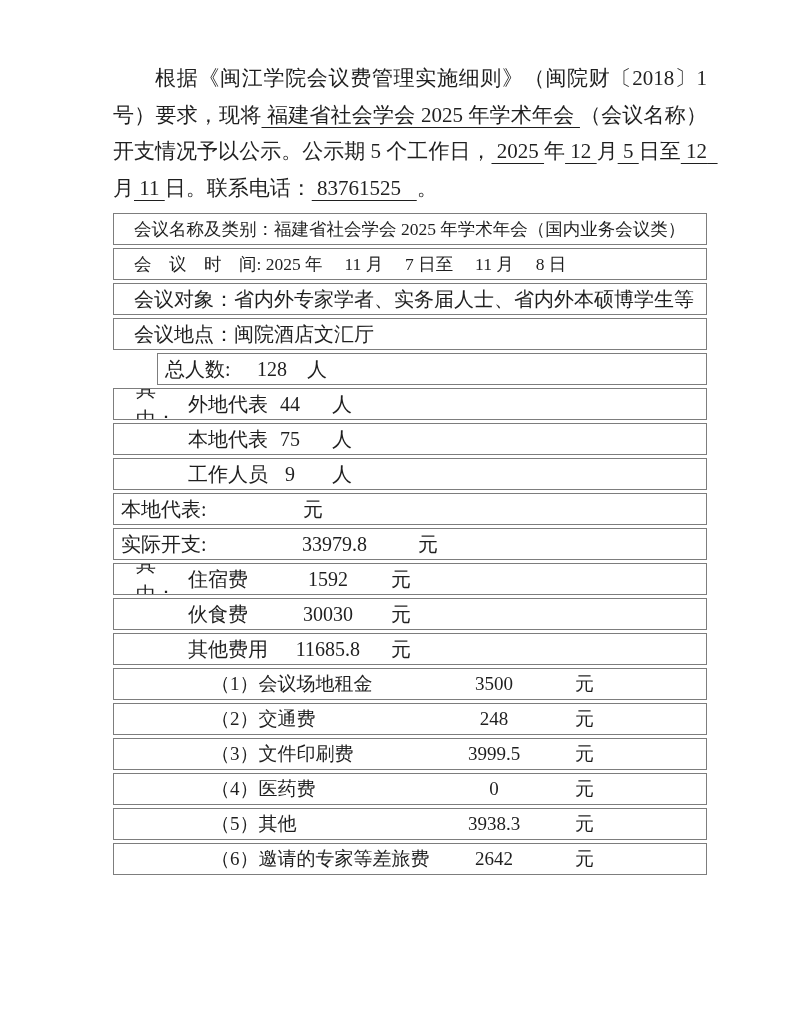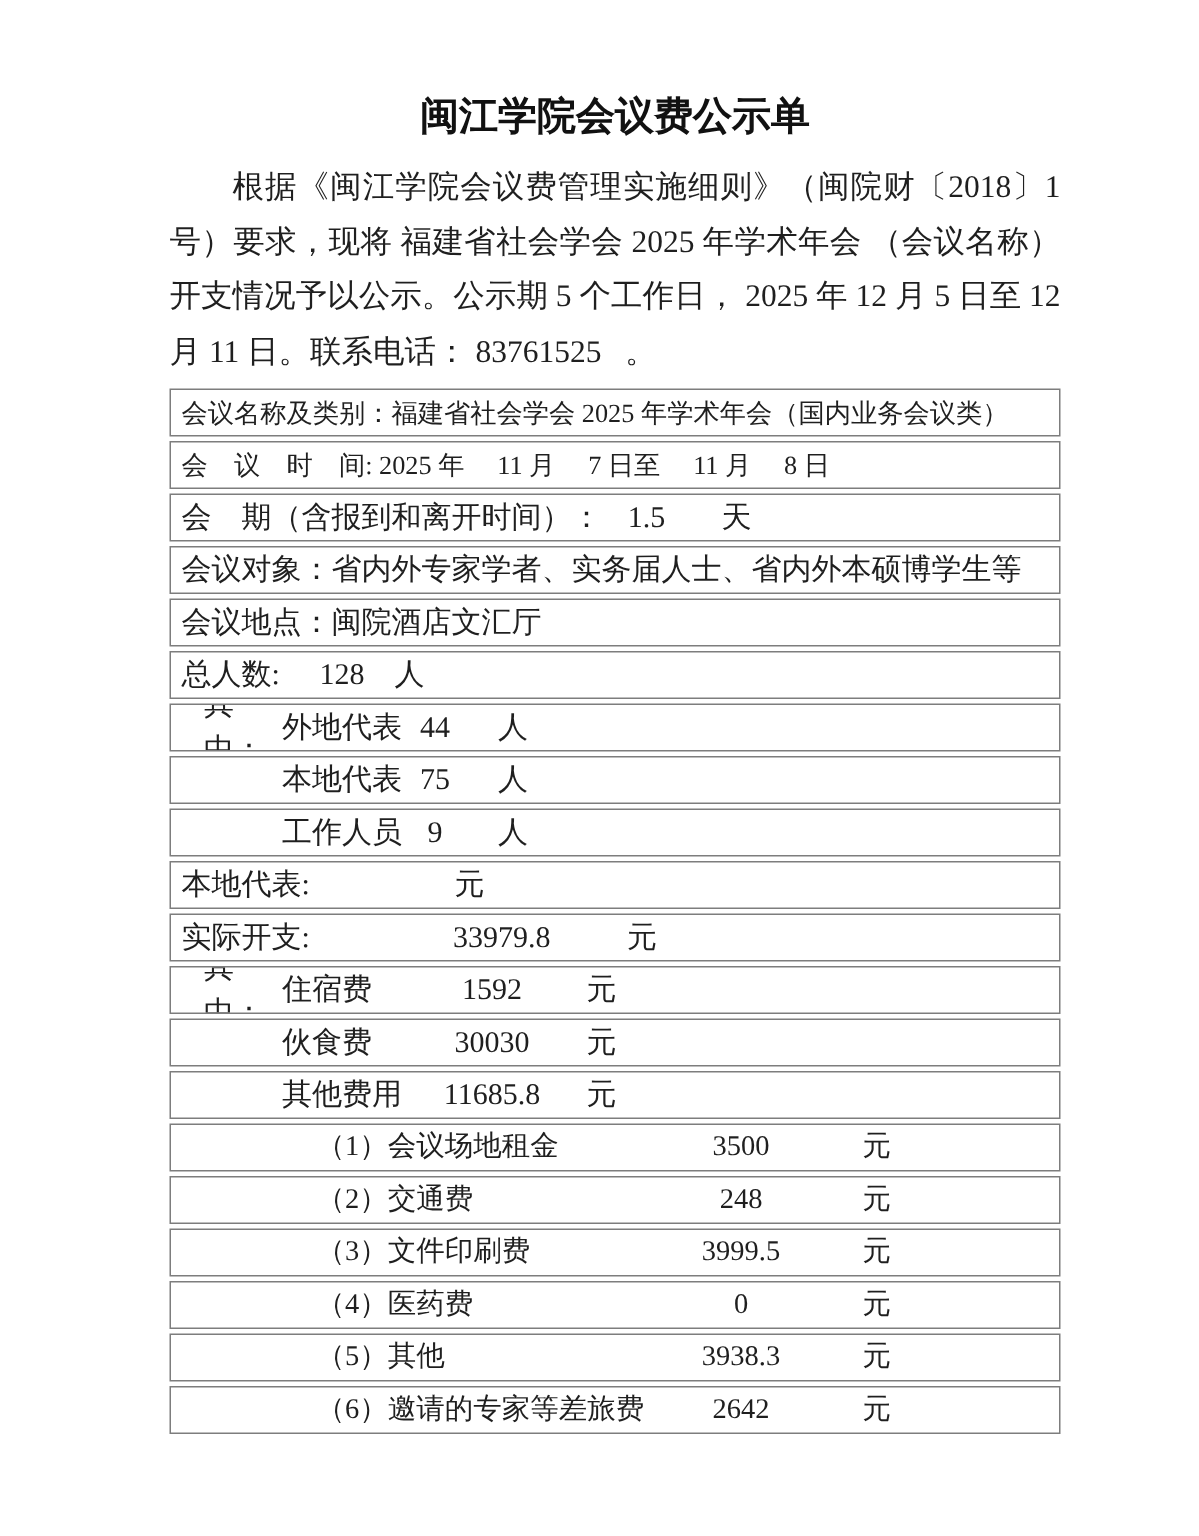--- a/index.html
+++ b/index.html
@@ -16,47 +16,47 @@
   .doc-title {
     font-size: 26px; font-weight: bold; text-align: center;
     margin: 0 0 10px 0; line-height: 36px; color: #111;
   }
 
   .intro {
     font-size: 21px; line-height: 36.5px; text-align: justify;
     text-indent: 2em; margin: 0 0 0 0; color: #1f1f1f;
   }
   .intro span { white-space: pre-wrap; }
-  .intro .u { text-underline-offset: 5px; text-decoration-thickness: 1px; }
+  .intro .u { text-decoration: underline; text-underline-offset: 5px; text-decoration-thickness: 1px; }
 
   .fee-table { margin-top: 7px; }
   .trow {
     border: 1px solid #7d7d7d;
     height: 30px; margin-bottom: 3px;
     display: flex; align-items: center;
     font-size: 20px; line-height: 30px;
     overflow: hidden; white-space: nowrap;
   }
   .trow span { display: inline-block; white-space: pre-wrap; }
   .cell-label { flex: none; }
   .cell-prefix { flex: none; }
   .cell-value { flex: none; text-align: center; }
   .cell-unit { flex: none; }
 
   
-  .t-fulltext { padding-left: 7px; }
+  .t-fulltext { padding-left: 20px; }
   .t-fulltext.small { font-size: 17.5px; }
 
   
   .t-inline { padding-left: 7px; }
   .t-inline .cell-value { margin-left: 8px; width: 44px; }
   .t-inline .cell-unit  { margin-left: 28px; }
 
   
-  .t-total { padding-left: 7px; }
+  .t-total { padding-left: 7px; margin-left: 44px; }
   .t-total .cell-label { width: 78px; }
   .t-total .cell-value { margin-left: 6px; width: 46px; }
   .t-total .cell-unit  { margin-left: 12px; }
 
   
   .t-people { padding-left: 22px; }
   .t-people .cell-prefix { width: 52px; }
   .t-people .cell-label  { width: 82px; }
   .t-people .cell-value  { width: 40px; }
   .t-people .cell-unit   { margin-left: 22px; }
@@ -78,33 +78,27 @@
   .t-item { padding-left: 97px; font-size: 19px; gap: 12px; }
   .t-item .cell-label { width: 232px; }
   .t-item .cell-value { width: 78px; }
   .t-item .cell-unit  { margin-left: 30px; }
 </style>
 </head>
 <body>
 
 <div class="page">
   <div class="content">
-    <h1 class="doc-title">闽江学院会议费公示单</h1>
     <p class="intro"><span>根据《闽江学院会议费管理实施细则》（闽院财〔2018〕1 号）要求，现将</span><span class="u"> 福建省社会学会 2025 年学术年会 </span><span>（会议名称）开支情况予以公示。公示期 5 个工作日，</span><span class="u"> 2025 </span><span>年</span><span class="u"> 12 </span><span>月</span><span class="u"> 5 </span><span>日至</span><span class="u"> 12  </span><span>月</span><span class="u"> 11 </span><span>日。联系电话：</span><span class="u"> 83761525   </span><span>。</span></p>
     <div class="fee-table">
         <div class="trow t-fulltext small">
           <span class="cell-label">会议名称及类别：福建省社会学会 2025 年学术年会（国内业务会议类）</span>
         </div>
         <div class="trow t-fulltext small">
           <span class="cell-label">会　议　时　间: 2025 年　 11 月　 7 日至　 11 月　 8 日</span>
-        </div>
-        <div class="trow t-inline">
-          <span class="cell-label">会　期（含报到和离开时间）：</span>
-          <span class="cell-value">1.5</span>
-          <span class="cell-unit">天</span>
         </div>
         <div class="trow t-fulltext">
           <span class="cell-label">会议对象：省内外专家学者、实务届人士、省内外本硕博学生等</span>
         </div>
         <div class="trow t-fulltext">
           <span class="cell-label">会议地点：闽院酒店文汇厅</span>
         </div>
         <div class="trow t-total">
           <span class="cell-label">总人数:</span>
           <span class="cell-value">128</span>

